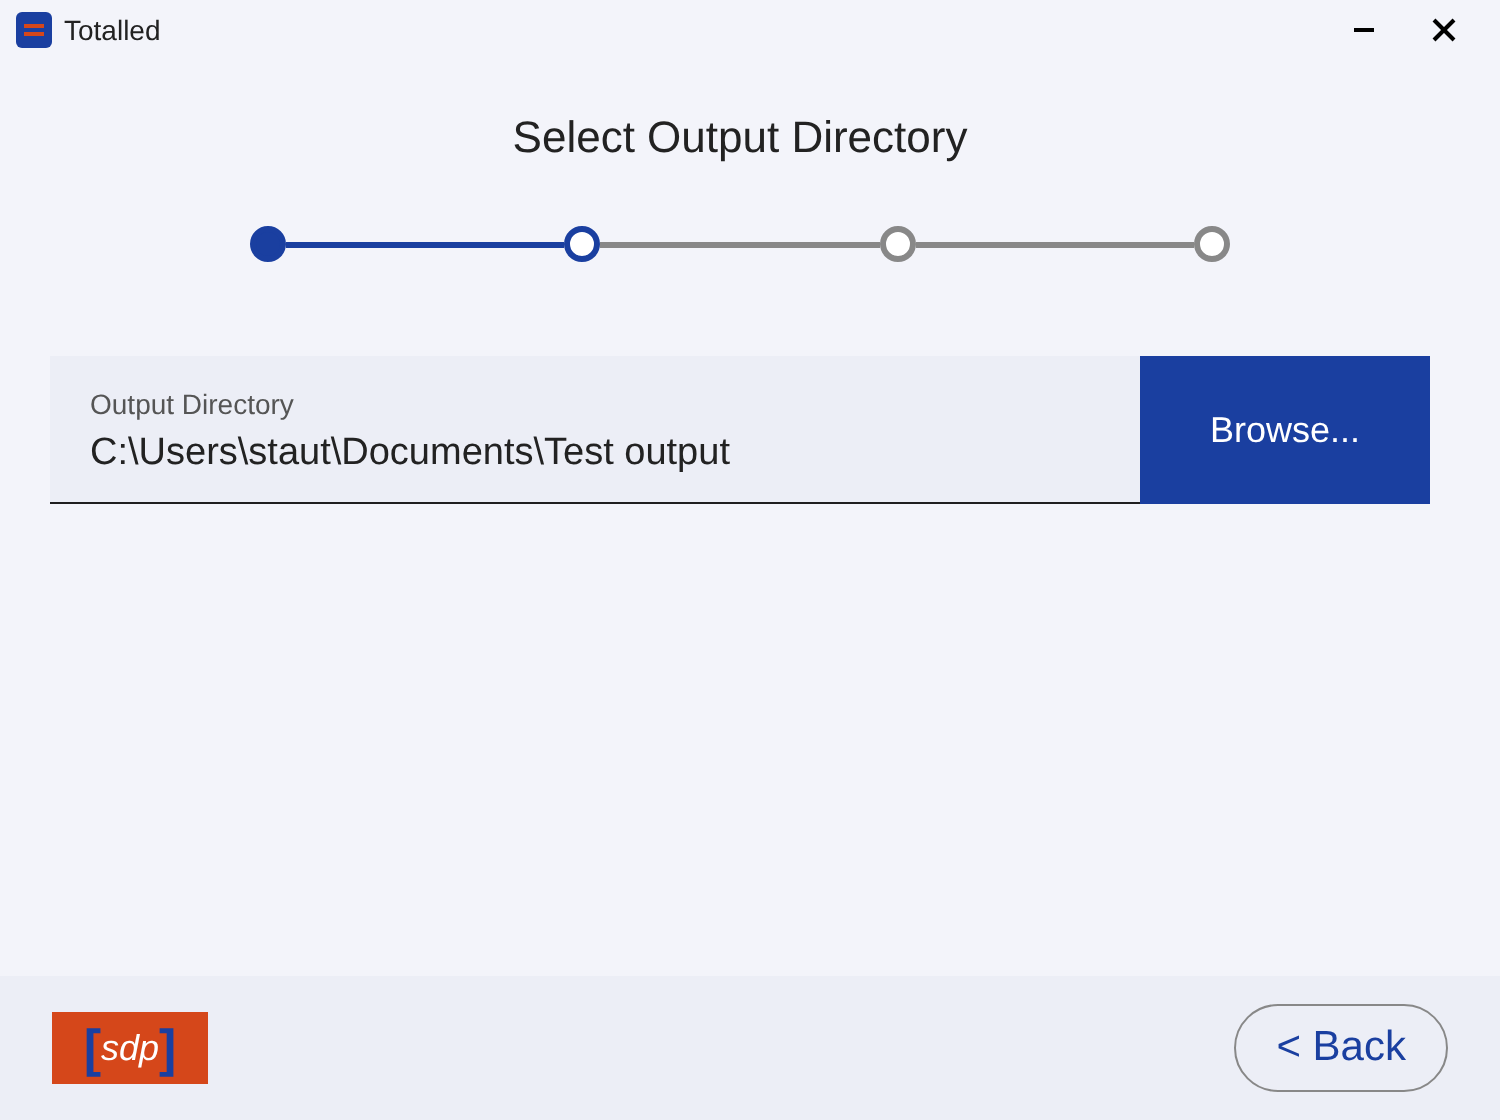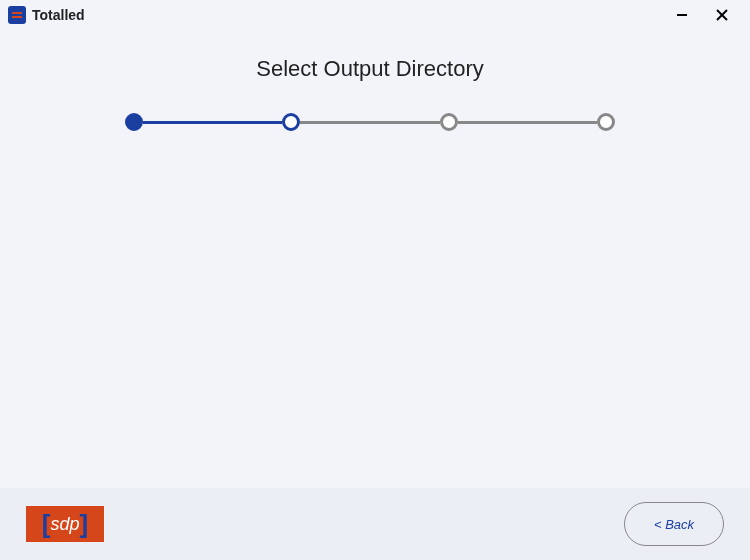--- a/index.html
+++ b/index.html
@@ -1,18 +1,18 @@
 <!DOCTYPE html>
 <html><head>
 <meta charset="utf-8">
 <style>
   * { box-sizing: border-box; margin: 0; padding: 0; }
   html, body { width: 750px; height: 560px; font-family: Arial, Helvetica, sans-serif; background: #f3f4fa; overflow: hidden; }
   .window { width: 750px; height: 560px; display: flex; flex-direction: column; background: #f3f4fa; }
-  .titlebar { height: 30px; display: flex; align-items: center; padding: 0 8px; font-weight: bold; }
+  .titlebar { height: 30px; display: flex; align-items: center; padding: 0 8px; }
   .titlebar-icon { width: 18px; height: 18px; background: #1a3fa0; border-radius: 3px; display: flex; flex-direction: column; justify-content: center; align-items: center; gap: 2px; }
   .titlebar-icon .bar { width: 10px; height: 2px; background: #d5471a; }
   .titlebar-title { margin-left: 6px; font-size: 14px; color: #222; }
   .titlebar-spacer { flex: 1; }
   .titlebar-btn { width: 40px; height: 28px; display: flex; align-items: center; justify-content: center; cursor: pointer; }
   .titlebar-btn svg { display: block; }
   .content { flex: 1; display: flex; flex-direction: column; align-items: center; padding: 20px 40px 0 30px; }
   .page-title { font-size: 22px; color: #222; margin-top: 6px; margin-bottom: 28px; }
   .stepper { width: 490px; height: 24px; display: flex; align-items: center; margin-bottom: 44px; }
   .step-node { width: 18px; height: 18px; border-radius: 50%; border: 3px solid #1a3fa0; background: #fff; position: relative; z-index: 2; flex-shrink: 0; }
@@ -23,21 +23,21 @@
   .field-row { width: 690px; display: flex; height: 74px; }
   .field-box { flex: 1; background: #eceef6; border-bottom: 1.5px solid #1f1f1f; padding: 10px 20px 8px 20px; display: flex; flex-direction: column; justify-content: center; }
   .field-label { font-size: 14px; color: #555; margin-bottom: 6px; }
   .field-value { font-size: 19px; color: #222; border: none; background: transparent; outline: none; width: 100%; }
   .browse-btn { width: 145px; background: #1a3fa0; color: #fff; font-size: 18px; display: flex; align-items: center; justify-content: center; cursor: pointer; }
   .footer { height: 72px; background: #eceef6; display: flex; align-items: center; padding: 0 26px; }
   .logo { width: 78px; height: 36px; background: #d5471a; display: flex; align-items: center; justify-content: center; position: relative; }
   .logo-text { color: #fff; font-size: 18px; font-style: italic; font-weight: normal; }
   .logo-bracket { color: #1a3fa0; font-size: 26px; font-weight: bold; font-style: normal; }
   .footer-spacer { flex: 1; }
-  .nav-btn { height: 44px; min-width: 100px; padding: 0 20px; border: 1.5px solid #888; border-radius: 22px; background: transparent; color: #1a3fa0; font-size: 13px; display: flex; align-items: center; justify-content: center; cursor: pointer; margin-left: 14px; font-style: italic; }
+  .nav-btn { height: 44px; min-width: 100px; padding: 0 20px; border: 1.5px solid #888; border-radius: 22px; background: transparent; color: #1a3fa0; font-size: 21px; display: flex; align-items: center; justify-content: center; cursor: pointer; margin-left: 14px; }
 </style>
 </head>
 <body>
 
 <div class="window">
 
   <div class="titlebar">
     <div class="titlebar-icon">
       <div class="bar"></div>
       <div class="bar"></div>
@@ -63,20 +63,27 @@
     <div class="stepper">
       <div class="step-node filled"></div>
       <div class="step-line done"></div>
       <div class="step-node"></div>
       <div class="step-line"></div>
       <div class="step-node inactive"></div>
       <div class="step-line"></div>
       <div class="step-node inactive"></div>
     </div>
 
+    <div class="field-row">
+      <div class="field-box">
+        <div class="field-label">Output Directory</div>
+        <input class="field-value" type="text" value="C:\Users\staut\Documents\Test output" style="">
+      </div>
+      <div class="browse-btn">Browse...</div>
+    </div>
   </div>
 
   <div class="footer">
     <div class="logo">
       <span class="logo-bracket">[</span>
       <span class="logo-text">sdp</span>
       <span class="logo-bracket">]</span>
     </div>
     <div class="footer-spacer"></div>
     <div class="nav-btn">&lt; Back</div>

